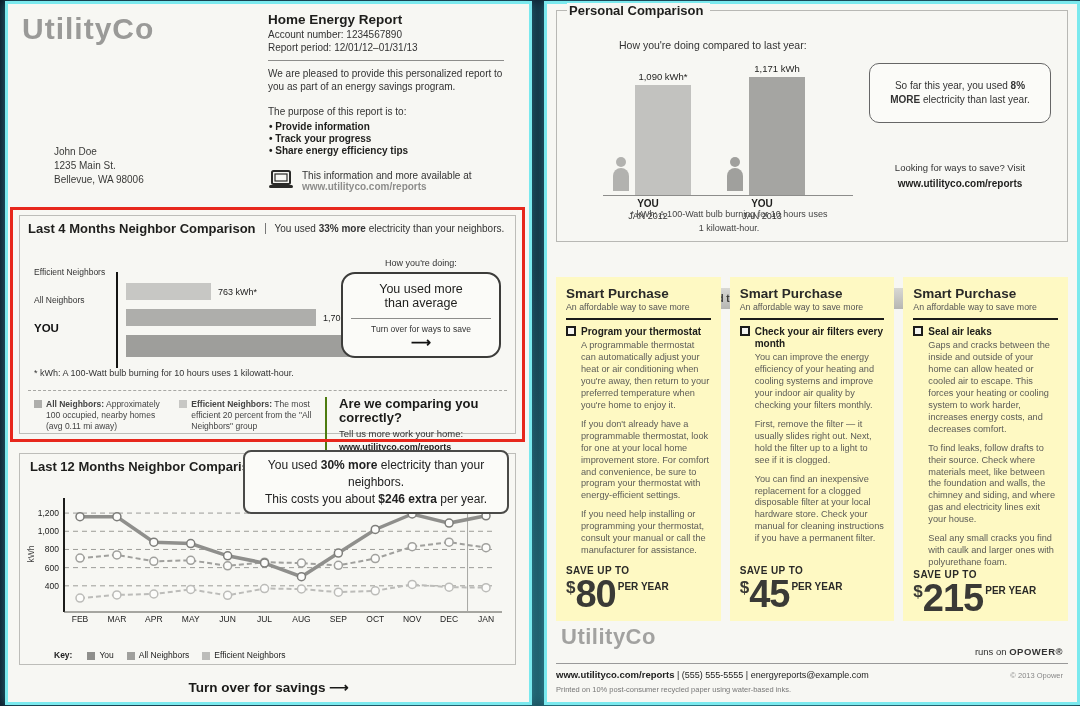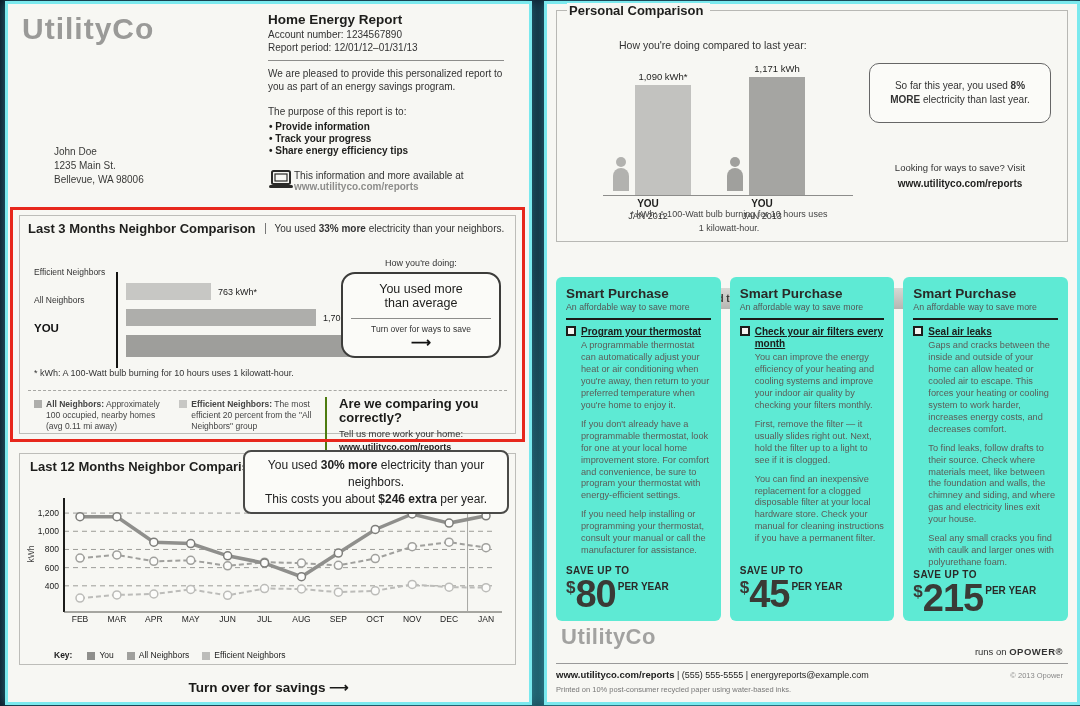--- a/index.html
+++ b/index.html
@@ -23,21 +23,21 @@
           color:#9a9a98; letter-spacing:1px; }
   .hdr { position:absolute; left:260px; top:8px; width:236px; font-size:10px; color:#333; }
   .hdr-title { font-size:13.5px; font-weight:bold; color:#1e1e1c; }
   .hdr-line { margin-top:2px; }
   .hdr-rule { border:0; border-top:1px solid #8d8d8b; margin:7px 0 6px; }
   .intro { line-height:1.3; }
   .purpose { margin-top:13px; }
   .hdr-bullets { margin:4px 0 0 1px; padding:0; list-style:none; }
   .hdr-bullets li { font-weight:bold; color:#1e1e1c; margin-top:1px; }
   .hdr-bullets li::before { content:"• "; }
-  .info-row { margin-top:14px; display:flex; align-items:flex-start; }
+  .info-row { margin-top:14px; display:flex; gap:8px; align-items:flex-start; }
   .info-url { font-weight:bold; color:#8d8d8b; }
   .address { position:absolute; left:46px; top:141px; font-size:10px; line-height:1.4; }
 
   
   .red-box { position:absolute; left:2px; top:203px; width:515px; height:235px;
              border:3px solid #e7271c; pointer-events:none; z-index:5; }
 
   
   .tm { position:absolute; left:11px; top:211px; width:497px; height:219px;
         border:1px solid #bdbdb9; }
@@ -109,26 +109,26 @@
 
   
   .ab { position:absolute; left:9px; top:246px; width:512px; height:21px; border-radius:3px;
         background:linear-gradient(#d8d8d4,#b6b6b2); display:flex; align-items:center; padding-left:14px;margin-top:38px; }
   .ab-label { font-size:12px; color:#5a5a56; margin-right:10px; }
   .ab-sep { font-weight:bold; color:#2e2e2c; margin-right:10px; }
   .ab-tag { font-size:10px; font-weight:bold; color:#3a3a36; }
 
   
   .cards { position:absolute; left:9px; top:273px; width:512px; display:flex; gap:9px; }
-  .card { flex:1; background:#5eead4; border-radius:6px; padding:9px 10px 10px;
+  .card { flex:1; background:#fef9c3; border-radius:0; padding:9px 10px 10px;
           height:344px; display:flex; flex-direction:column; }
   .card-title { font-size:13.5px; font-weight:bold; color:#2a2a28; }
   .card-sub { font-size:8.8px; color:#555; margin-top:1px; }
   .card-rule { border:0; border-top:2px solid #1c1c1a; margin:6px 0; }
-  .tip-head { display:flex; gap:5px; font-size:10px; font-weight:bold; color:#1c1c1a; line-height:1.2;text-decoration:underline; }
+  .tip-head { display:flex; gap:5px; font-size:10px; font-weight:bold; color:#1c1c1a; line-height:1.2; }
   .checkbox { width:10px; height:10px; border:2px solid #1c1c1a; background:#f4f4f0; flex:none; }
   .tip-body { padding-left:15px; }
   .tip-p { font-size:9.2px; color:#5c5c58; line-height:1.3; margin-top:7px; }
   .save { margin-top:auto; }
   .save-label { font-size:10px; font-weight:bold; color:#2a2a28; letter-spacing:.4px; }
   .save-amt { display:flex; align-items:flex-start; line-height:.9; margin-top:1px; }
   .save-cur { font-size:17px; font-weight:bold; color:#3a3a36; margin-top:3px; }
   .save-num { font-size:38px; font-weight:bold; color:#3a3a36; letter-spacing:-1px; }
   .save-per { font-size:10px; font-weight:bold; color:#2a2a28; margin:5px 0 0 2px; }
 
@@ -179,21 +179,21 @@
   <div class="address">
     <div>John Doe</div>
     <div>1235 Main St.</div>
     <div>Bellevue, WA 98006</div>
   </div>
 
   <div class="red-box"></div>
 
   <div class="tm">
     <div class="tm-head">
-      <span class="tm-title">Last 3 Months Neighbor Comparison</span>
+      <span class="tm-title">Last 4 Months Neighbor Comparison</span>
       <span class="tm-sub">
         <span>You used </span><b>33% more</b><span> electricity than your neighbors.</span>
       </span>
     </div>
 
     <span class="tm-cat" style="top:51px">Efficient Neighbors</span>
     <span class="tm-cat" style="top:79px">All Neighbors</span>
     <span class="tm-cat you" style="top:106px">YOU</span>
 
     <div class="tm-rows">

